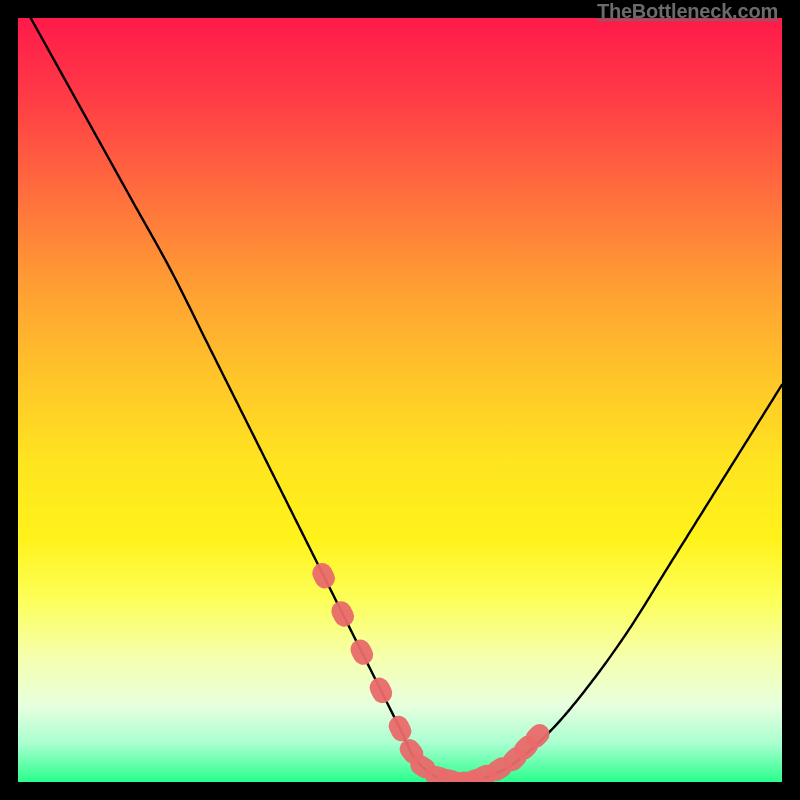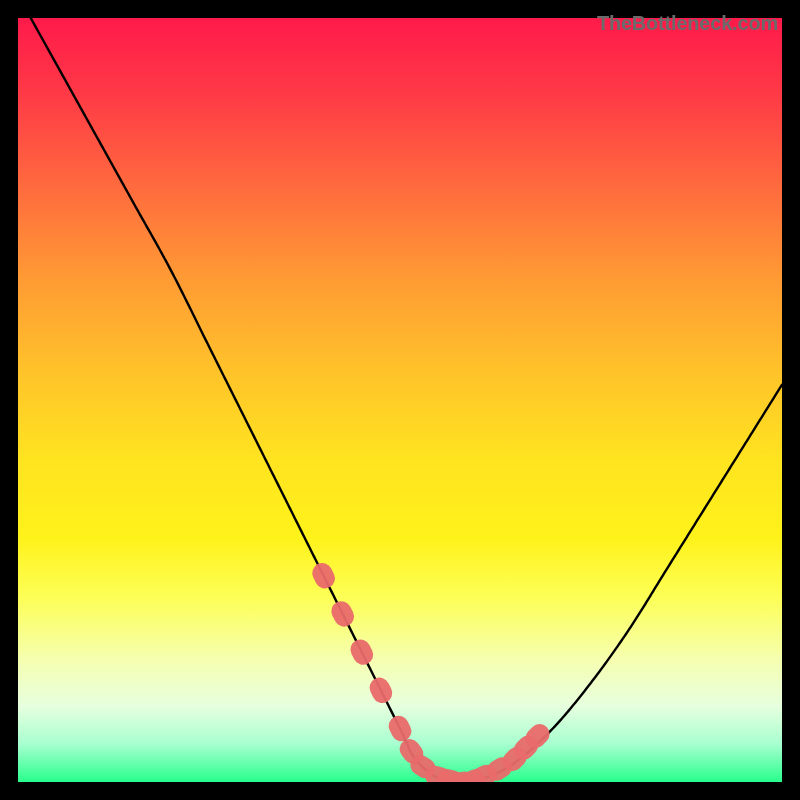--- a/index.html
+++ b/index.html
@@ -36,27 +36,28 @@
     );
   }
   .svg-layer {
     position: absolute;
     inset: 0;
     width: 100%;
     height: 100%;
   }
   .watermark {
     position: absolute;
-    top: 12px;
+    top: 0px;
     right: 22px;
     font-family: Arial, Helvetica, sans-serif;
     font-size: 20px;
     font-weight: bold;
     color: #6b6b6b;
     letter-spacing: -0.2px;
+    text-decoration: underline;
   }
 </style>
 </head>
 <body>
 
 <div class="frame">
   <div class="plot">
     <div class="gradient-bg"></div>
     <svg class="svg-layer" id="chart-svg" viewBox="0 0 764 764" preserveAspectRatio="none">
         <path d="M0.00 -22.92 L0.86 -21.37 L1.85 -19.60 L2.95 -17.62 L4.16 -15.44 L5.46 -13.08 L6.86 -10.56 L8.35 -7.90 L9.90 -5.09 L11.53 -2.17 L13.21 0.86 L14.94 3.97 L16.71 7.16 L18.52 10.41 L20.35 13.71 L22.20 17.03 L24.05 20.37 L25.91 23.71 L27.75 27.04 L29.59 30.33 L31.39 33.58 L33.16 36.77 L34.90 39.89 L36.58 42.92 L38.20 45.84 L39.79 48.70 L41.38 51.57 L42.98 54.44 L44.57 57.30 L46.16 60.16 L47.75 63.03 L49.34 65.89 L50.93 68.76 L52.53 71.63 L54.12 74.49 L55.71 77.36 L57.30 80.22 L58.89 83.09 L60.48 85.95 L62.08 88.81 L63.67 91.68 L65.26 94.55 L66.85 97.41 L68.44 100.27 L70.03 103.14 L71.63 106.00 L73.22 108.87 L74.81 111.74 L76.40 114.60 L77.99 117.47 L79.58 120.33 L81.17 123.20 L82.77 126.06 L84.36 128.92 L85.95 131.79 L87.54 134.65 L89.13 137.52 L90.72 140.38 L92.32 143.25 L93.91 146.12 L95.50 148.98 L97.09 151.85 L98.68 154.71 L100.28 157.58 L101.87 160.44 L103.46 163.30 L105.05 166.17 L106.64 169.03 L108.23 171.90 L109.82 174.76 L111.42 177.63 L113.01 180.50 L114.60 183.36 L116.19 186.22 L117.78 189.07 L119.38 191.90 L120.97 194.73 L122.56 197.55 L124.15 200.37 L125.74 203.18 L127.33 206.00 L128.93 208.81 L130.52 211.62 L132.11 214.44 L133.70 217.26 L135.29 220.09 L136.88 222.93 L138.47 225.78 L140.07 228.63 L141.66 231.51 L143.25 234.39 L144.84 237.30 L146.43 240.22 L148.03 243.16 L149.62 246.12 L151.21 249.11 L152.80 252.12 L154.39 255.16 L155.98 258.22 L157.57 261.30 L159.17 264.41 L160.76 267.54 L162.35 270.68 L163.94 273.84 L165.53 277.02 L167.13 280.21 L168.72 283.41 L170.31 286.62 L171.90 289.84 L173.49 293.07 L175.08 296.30 L176.68 299.53 L178.27 302.77 L179.86 306.01 L181.45 309.24 L183.04 312.47 L184.63 315.70 L186.22 318.92 L187.82 322.13 L189.41 325.33 L191.00 328.52 L192.59 331.70 L194.18 334.89 L195.77 338.07 L197.37 341.25 L198.96 344.44 L200.55 347.62 L202.14 350.80 L203.73 353.99 L205.32 357.17 L206.92 360.35 L208.51 363.54 L210.10 366.72 L211.69 369.90 L213.28 373.09 L214.88 376.27 L216.47 379.45 L218.06 382.64 L219.65 385.82 L221.24 389.00 L222.83 392.19 L224.43 395.37 L226.02 398.55 L227.61 401.74 L229.20 404.92 L230.79 408.10 L232.38 411.29 L233.98 414.47 L235.57 417.65 L237.16 420.84 L238.75 424.02 L240.34 427.20 L241.93 430.39 L243.52 433.57 L245.12 436.75 L246.71 439.94 L248.30 443.12 L249.89 446.30 L251.48 449.49 L253.07 452.67 L254.67 455.85 L256.26 459.04 L257.85 462.22 L259.44 465.40 L261.03 468.59 L262.63 471.77 L264.22 474.95 L265.81 478.14 L267.40 481.32 L268.99 484.50 L270.58 487.69 L272.18 490.87 L273.77 494.05 L275.36 497.24 L276.95 500.42 L278.54 503.60 L280.13 506.79 L281.73 509.97 L283.32 513.15 L284.91 516.34 L286.50 519.52 L288.09 522.70 L289.68 525.89 L291.27 529.07 L292.87 532.25 L294.46 535.44 L296.05 538.62 L297.64 541.80 L299.23 544.99 L300.82 548.17 L302.42 551.35 L304.01 554.54 L305.60 557.72 L307.19 560.90 L308.78 564.09 L310.38 567.27 L311.97 570.45 L313.56 573.64 L315.15 576.82 L316.74 580.00 L318.33 583.19 L319.93 586.37 L321.52 589.55 L323.11 592.74 L324.70 595.92 L326.29 599.10 L327.88 602.29 L329.48 605.47 L331.07 608.65 L332.66 611.84 L334.25 615.02 L335.84 618.20 L337.43 621.39 L339.02 624.57 L340.62 627.75 L342.21 630.94 L343.80 634.12 L345.41 637.34 L347.06 640.63 L348.73 643.98 L350.43 647.38 L352.15 650.82 L353.89 654.29 L355.63 657.78 L357.38 661.28 L359.13 664.78 L360.88 668.27 L362.61 671.74 L364.33 675.18 L366.03 678.59 L367.71 681.94 L369.35 685.23 L370.96 688.45 L372.54 691.59 L374.06 694.64 L375.54 697.60 L376.96 700.44 L378.32 703.16 L379.62 705.76 L380.85 708.21 L382.00 710.52 L383.07 712.68 L384.05 714.71 L384.95 716.61 L385.78 718.40 L386.55 720.08 L387.25 721.65 L387.90 723.13 L388.51 724.53 L389.07 725.84 L389.60 727.08 L390.11 728.26 L390.59 729.38 L391.07 730.45 L391.53 731.48 L392.00 732.47 L392.47 733.44 L392.95 734.39 L393.46 735.32 L393.99 736.25 L394.56 737.18 L395.16 738.12 L395.81 739.08 L396.52 740.06 L397.28 741.08 L398.09 742.11 L398.92 743.12 L399.78 744.12 L400.66 745.10 L401.56 746.07 L402.47 747.02 L403.41 747.95 L404.35 748.86 L405.32 749.75 L406.29 750.62 L407.27 751.47 L408.26 752.30 L409.26 753.11 L410.26 753.89 L411.27 754.64 L412.28 755.37 L413.28 756.07 L414.29 756.75 L415.29 757.40 L416.29 758.01 L417.28 758.60 L418.27 759.16 L419.24 759.69 L420.20 760.18 L421.16 760.64 L422.11 761.06 L423.06 761.44 L424.02 761.79 L424.98 762.10 L425.93 762.39 L426.88 762.64 L427.84 762.87 L428.80 763.07 L429.75 763.24 L430.70 763.39 L431.66 763.52 L432.62 763.63 L433.57 763.72 L434.52 763.80 L435.48 763.86 L436.44 763.91 L437.39 763.94 L438.34 763.97 L439.30 763.98 L440.26 763.99 L441.21 764.00 L442.16 764.00 L443.12 764.00 L444.07 764.00 L445.01 763.99 L445.93 763.97 L446.85 763.94 L447.76 763.90 L448.67 763.85 L449.57 763.79 L450.48 763.72 L451.38 763.63 L452.28 763.53 L453.19 763.41 L454.10 763.28 L455.02 763.14 L455.95 762.97 L456.89 762.79 L457.83 762.59 L458.80 762.36 L459.77 762.12 L460.77 761.86 L461.78 761.57 L462.81 761.26 L463.86 760.92 L464.94 760.56 L466.04 760.18 L467.16 759.78 L468.29 759.37 L469.44 758.95 L470.60 758.52 L471.78 758.07 L472.96 757.61 L474.16 757.14 L475.38 756.64 L476.60 756.13 L477.84 755.59 L479.10 755.03 L480.37 754.45 L481.64 753.84 L482.94 753.20 L484.24 752.53 L485.56 751.83 L486.90 751.10 L488.24 750.33 L489.60 749.53 L490.98 748.68 L492.36 747.80 L493.76 746.88 L495.17 745.91 L496.60 744.90 L498.05 743.84 L499.52 742.74 L501.01 741.59 L502.52 740.41 L504.06 739.18 L505.61 737.92 L507.18 736.62 L508.77 735.28 L510.37 733.91 L511.98 732.51 L513.59 731.08 L515.22 729.62 L516.86 728.13 L518.50 726.62 L520.14 725.09 L521.78 723.54 L523.43 721.96 L525.07 720.37 L526.71 718.76 L528.34 717.13 L529.97 715.50 L531.59 713.85 L533.20 712.19 L534.80 710.52 L536.39 708.84 L537.98 707.13 L539.58 705.39 L541.17 703.63 L542.76 701.85 L544.35 700.04 L545.94 698.22 L547.53 696.37 L549.13 694.51 L550.72 692.62 L552.31 690.72 L553.90 688.79 L555.49 686.86 L557.08 684.90 L558.67 682.93 L560.27 680.95 L561.86 678.95 L563.45 676.95 L565.04 674.93 L566.63 672.89 L568.23 670.85 L569.82 668.80 L571.41 666.75 L573.00 664.68 L574.59 662.60 L576.18 660.52 L577.77 658.41 L579.37 656.30 L580.96 654.17 L582.55 652.03 L584.14 649.87 L585.73 647.70 L587.33 645.52 L588.92 643.33 L590.51 641.12 L592.10 638.89 L593.69 636.66 L595.28 634.41 L596.88 632.15 L598.47 629.88 L600.06 627.59 L601.65 625.29 L603.24 622.97 L604.83 620.64 L606.42 618.30 L608.02 615.95 L609.61 613.58 L611.20 611.20 L612.79 608.80 L614.38 606.37 L615.98 603.93 L617.57 601.46 L619.16 598.97 L620.75 596.46 L622.34 593.93 L623.93 591.39 L625.52 588.84 L627.12 586.27 L628.71 583.70 L630.30 581.12 L631.89 578.53 L633.48 575.93 L635.08 573.34 L636.67 570.74 L638.26 568.14 L639.85 565.54 L641.44 562.94 L643.03 560.36 L644.63 557.77 L646.22 555.20 L647.81 552.63 L649.40 550.08 L650.99 547.53 L652.58 544.99 L654.17 542.44 L655.77 539.89 L657.36 537.35 L658.95 534.80 L660.54 532.25 L662.13 529.71 L663.73 527.16 L665.32 524.61 L666.91 522.07 L668.50 519.52 L670.09 516.97 L671.68 514.43 L673.27 511.88 L674.87 509.33 L676.46 506.79 L678.05 504.24 L679.64 501.69 L681.23 499.15 L682.83 496.60 L684.42 494.05 L686.01 491.51 L687.60 488.96 L689.19 486.41 L690.78 483.87 L692.38 481.32 L693.97 478.77 L695.56 476.23 L697.15 473.68 L698.74 471.13 L700.33 468.59 L701.92 466.04 L703.52 463.49 L705.11 460.95 L706.70 458.40 L708.29 455.85 L709.88 453.31 L711.48 450.76 L713.07 448.21 L714.66 445.67 L716.25 443.12 L717.84 440.57 L719.43 438.03 L721.02 435.48 L722.62 432.93 L724.21 430.39 L725.80 427.84 L727.42 425.24 L729.10 422.55 L730.84 419.78 L732.61 416.95 L734.41 414.06 L736.25 411.13 L738.09 408.17 L739.95 405.20 L741.80 402.23 L743.65 399.28 L745.48 396.35 L747.29 393.46 L749.06 390.62 L750.79 387.85 L752.47 385.16 L754.10 382.57 L755.65 380.07 L757.14 377.70 L758.54 375.46 L759.84 373.37 L761.05 371.44 L762.15 369.67 L763.14 368.10 L764.00 366.72 " fill="none" stroke="#000000" stroke-width="2.4" stroke-linecap="round" stroke-linejoin="round"></path>

